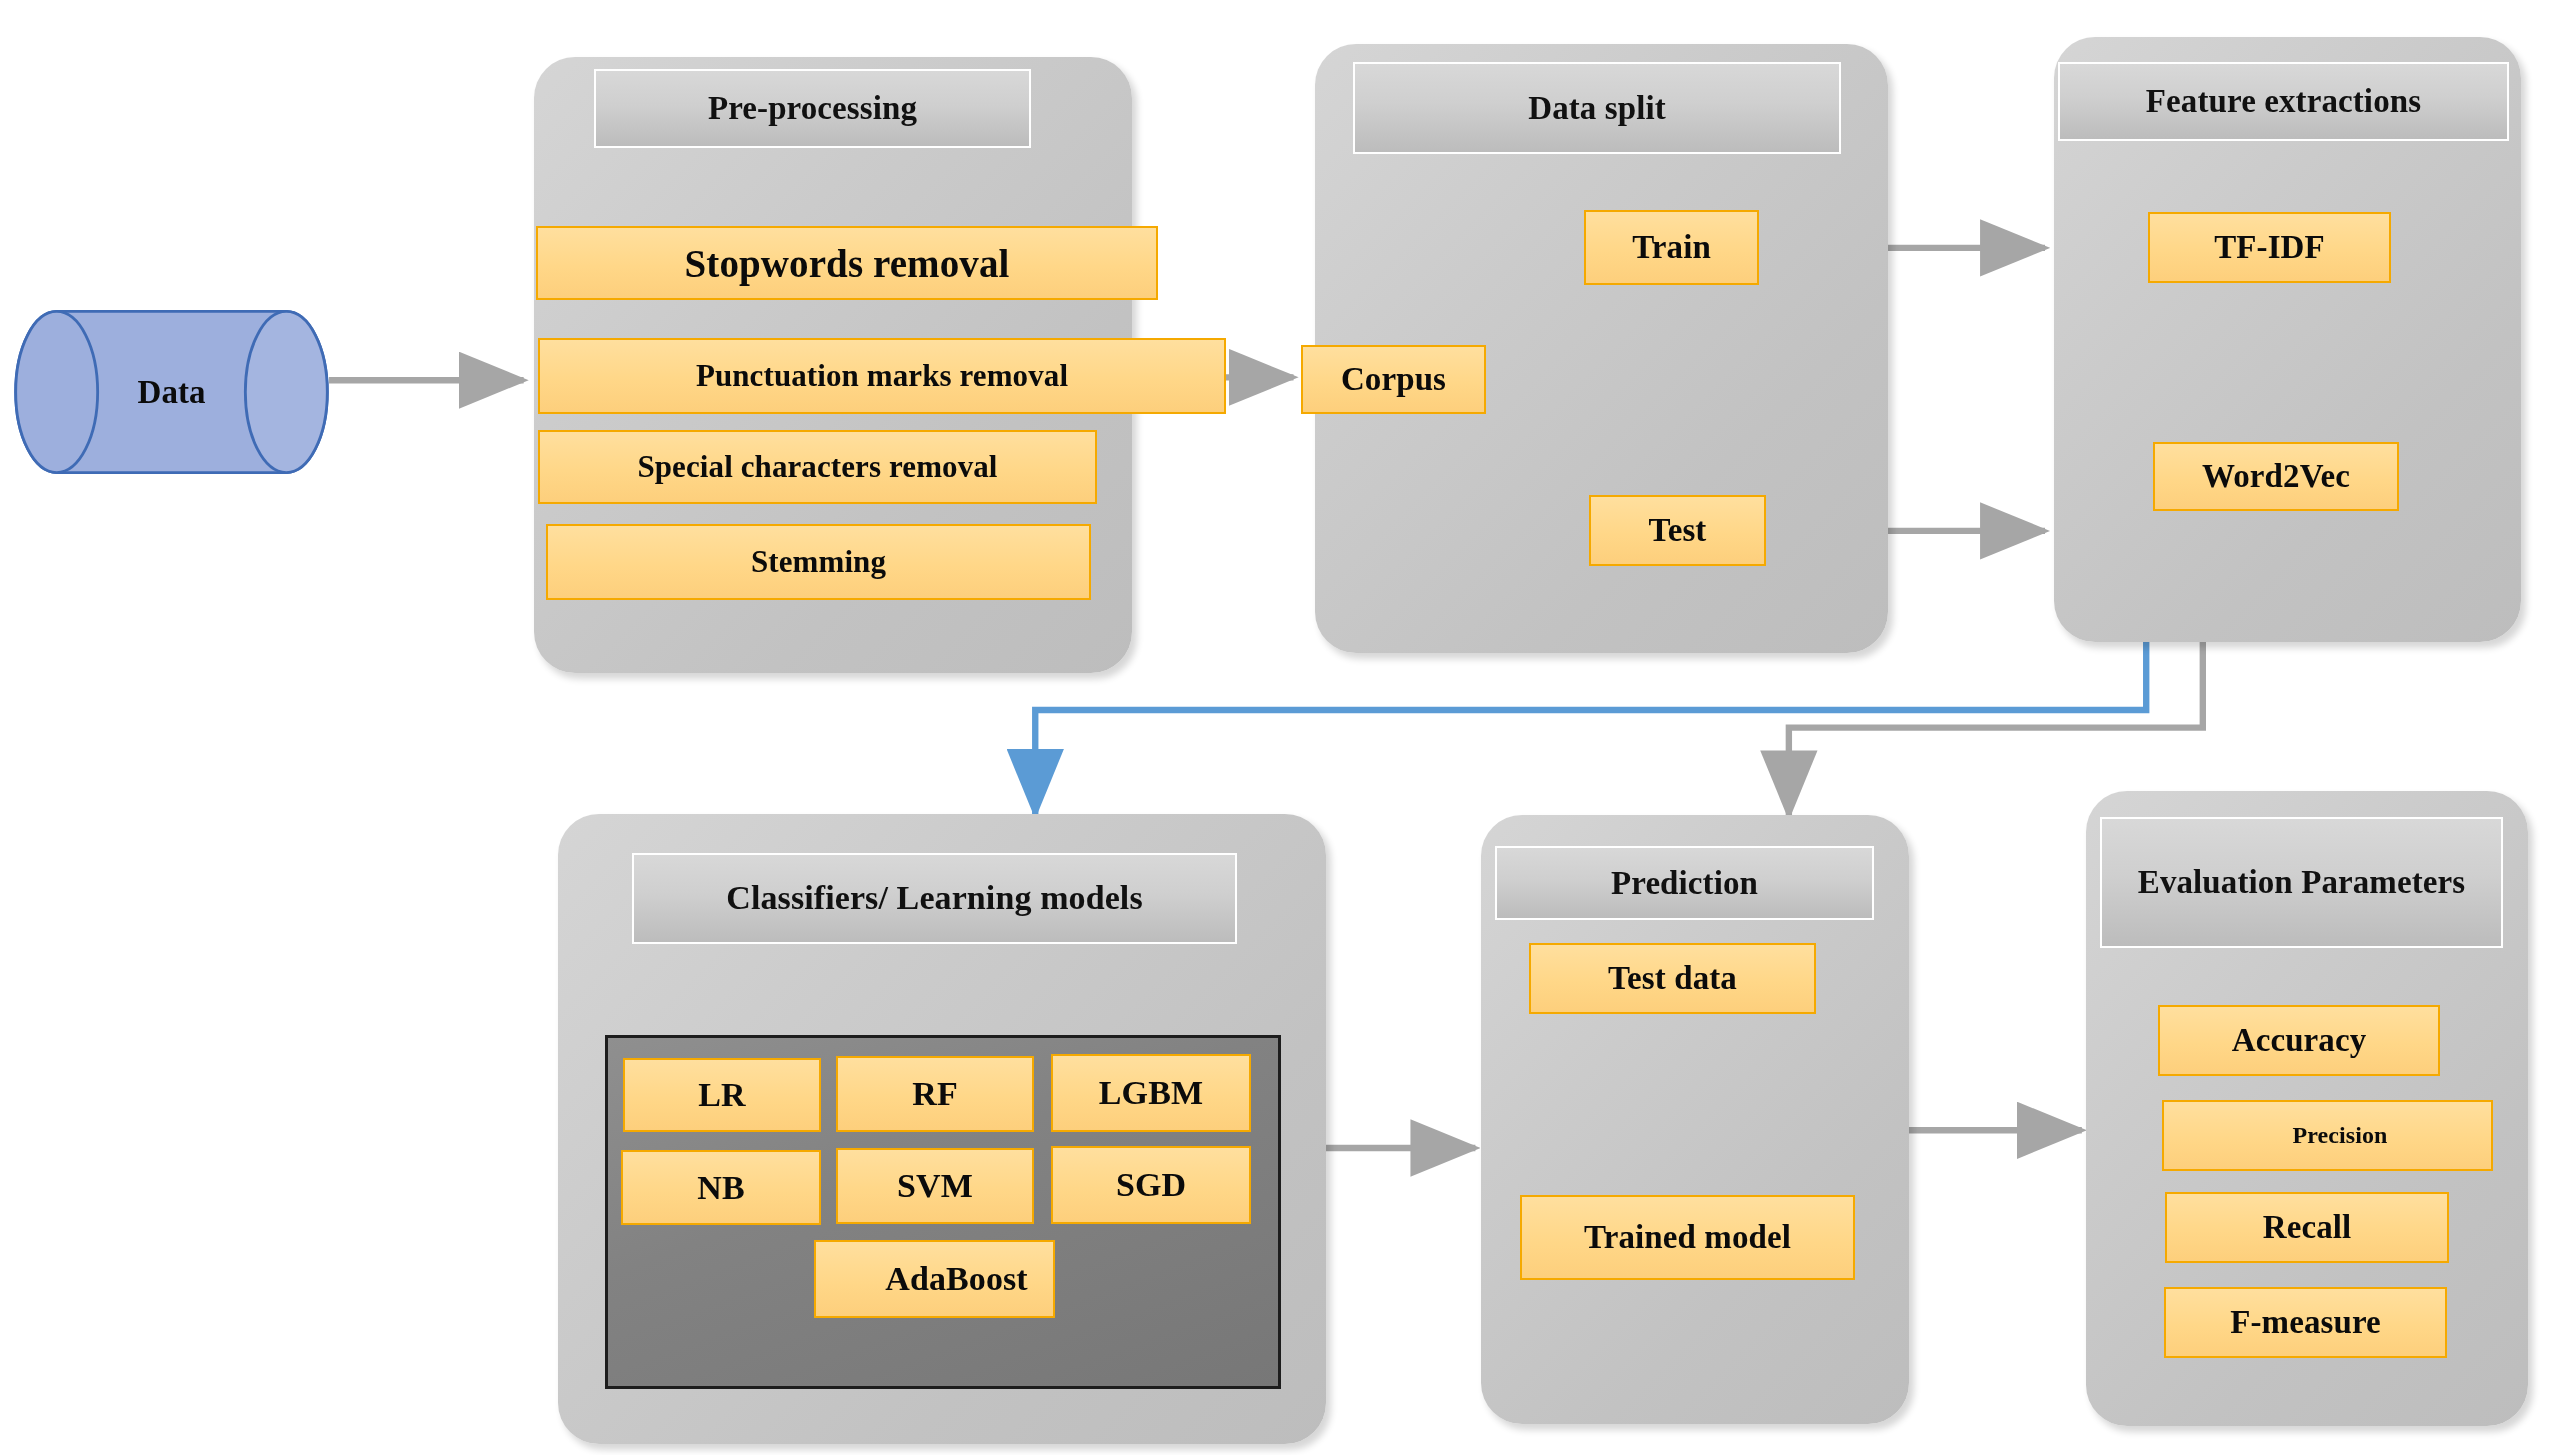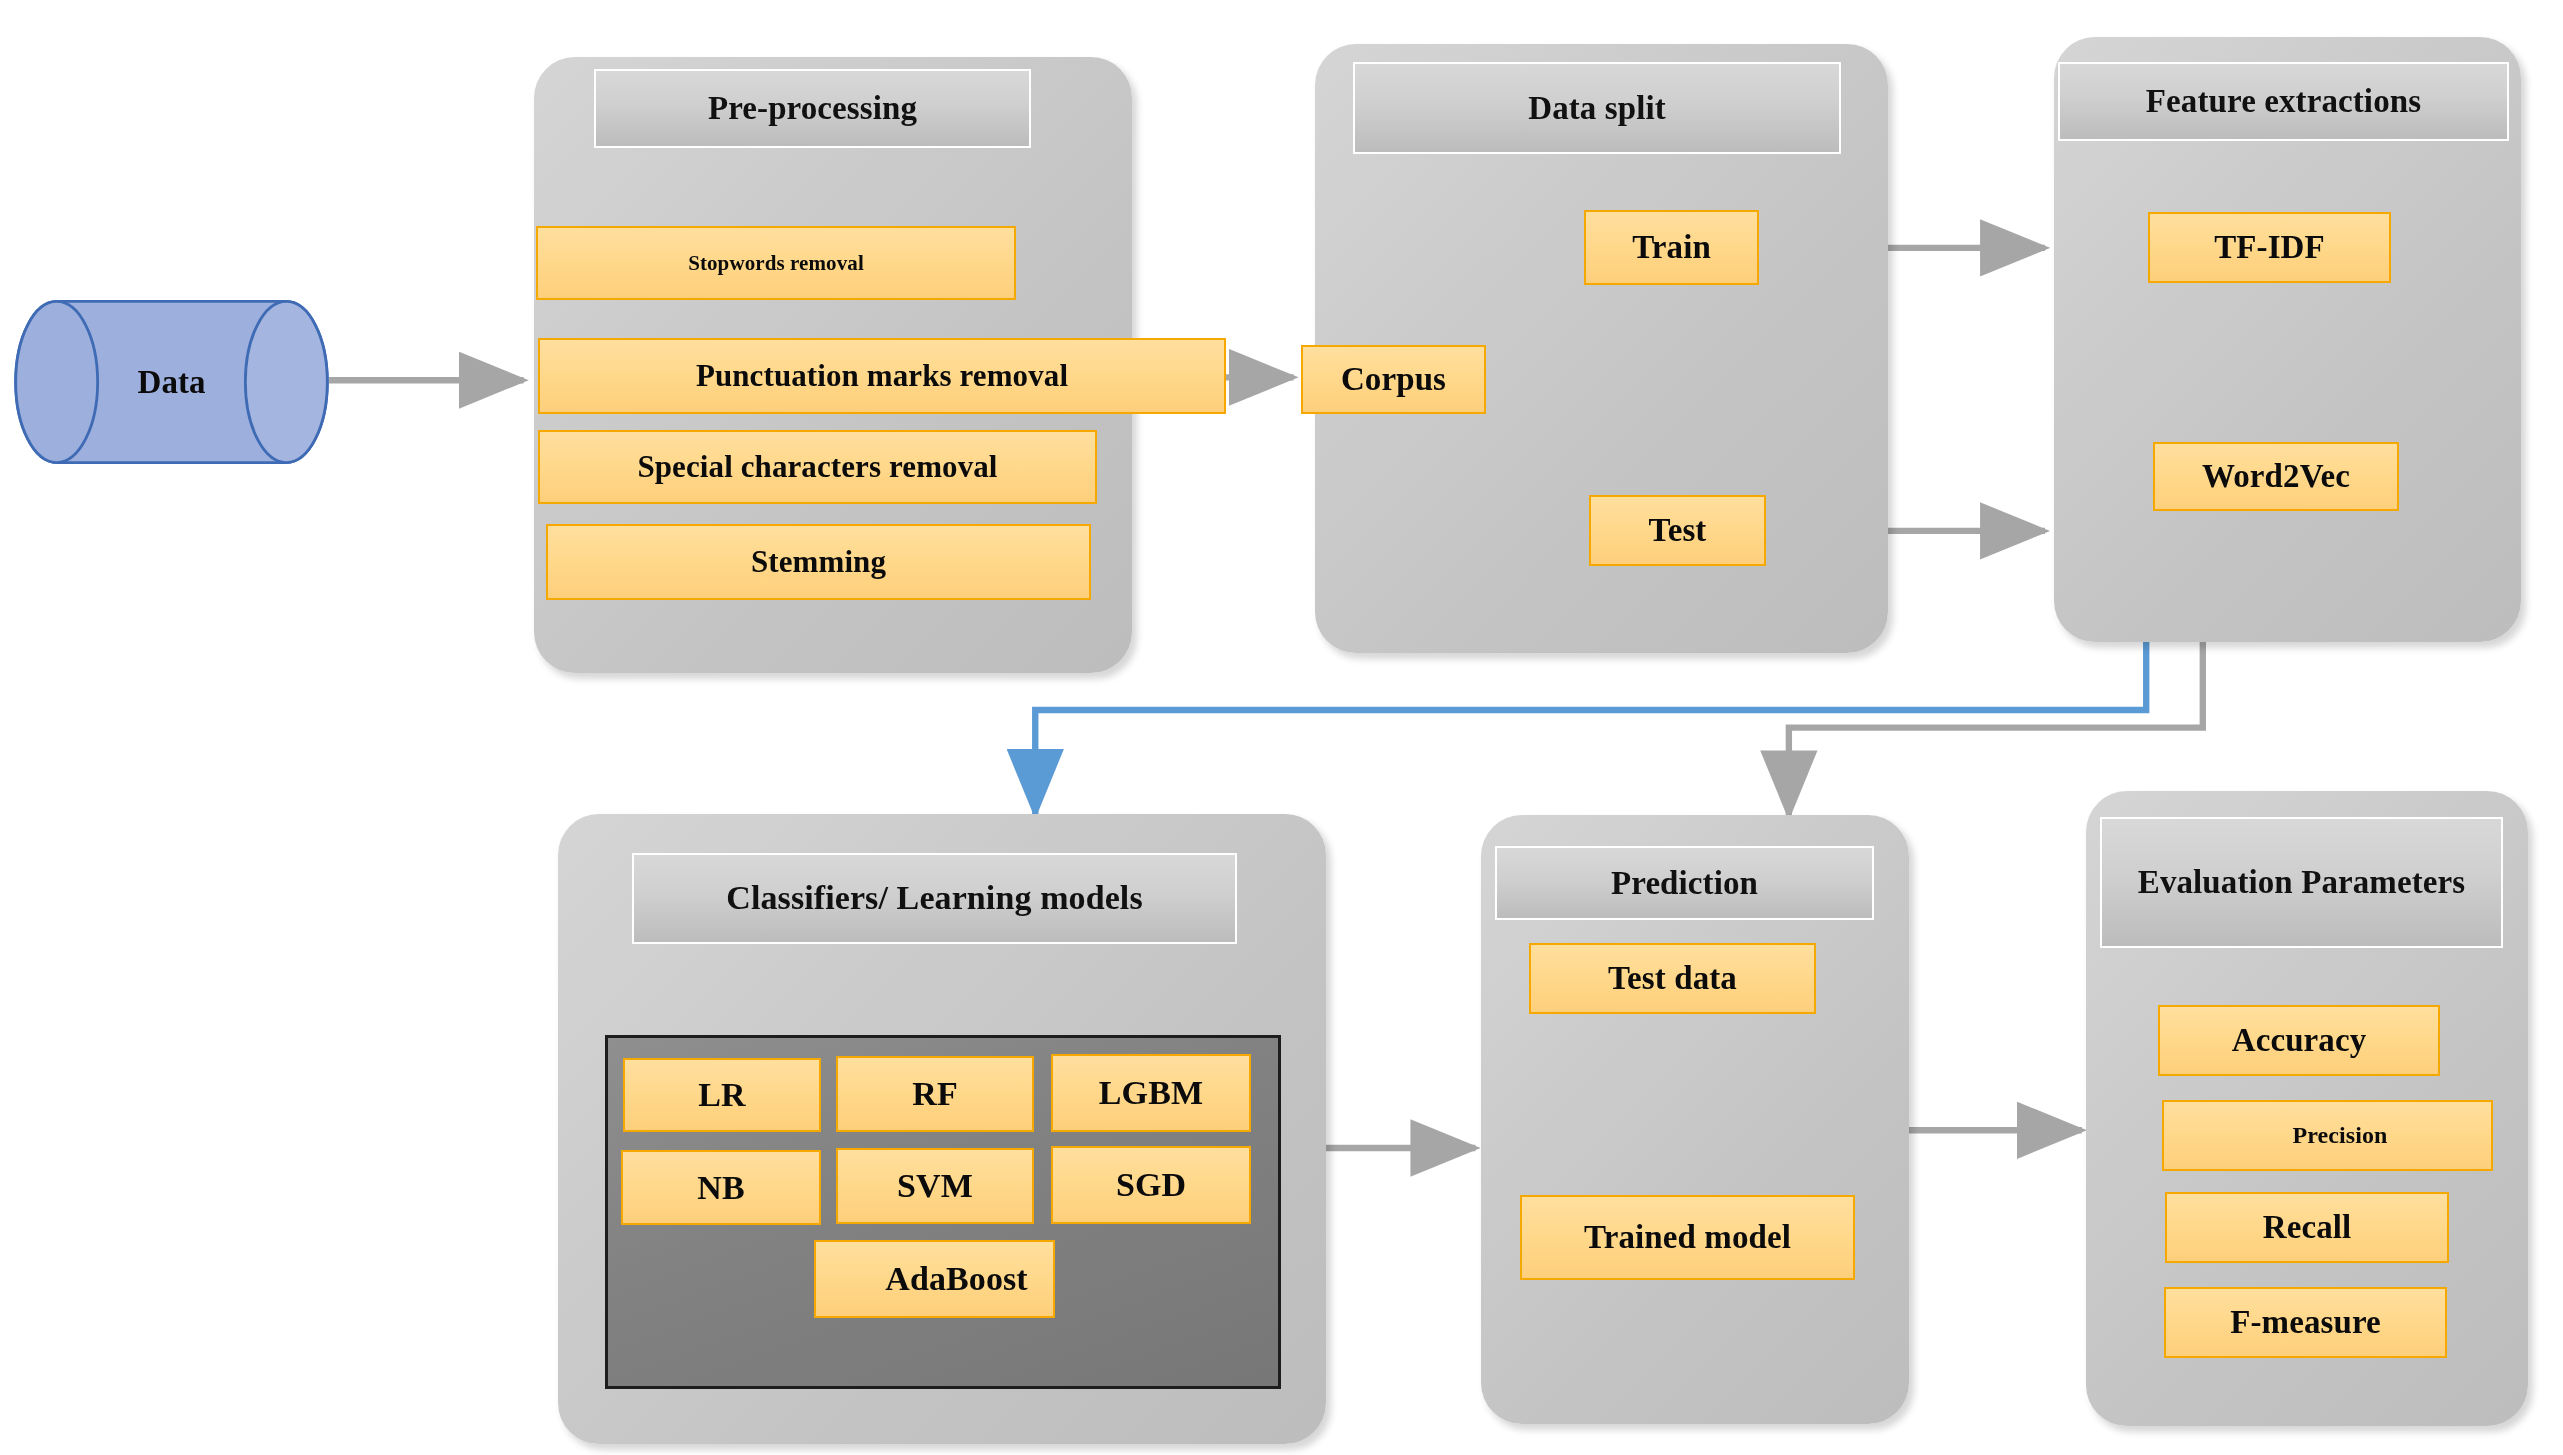--- a/index.html
+++ b/index.html
@@ -136,37 +136,37 @@
 
     <g>
       <path d="M 1872 1622 L 2085 1622" fill="none" stroke="#a6a6a6" stroke-width="9" marker-end="url(#ah-gray)"></path>
     </g>
 
     <g>
       <path d="M 2695 1597 L 2942 1597" fill="none" stroke="#a6a6a6" stroke-width="9" marker-end="url(#ah-gray)"></path>
     </g>
   </svg>
 
-  <div class="cylinder" style="left:14px; top:276px; width:315px; height:212px;">
+  <div class="cylinder" style="left:14px; top:286px; width:315px; height:212px;">
     <svg width="315" height="212" viewBox="0 0 445 300" xmlns="http://www.w3.org/2000/svg">
       <path d="M 60 36 L 385 36 A 58 114 0 0 1 385 264 L 60 264 A 58 114 0 0 1 60 36 Z" fill="#9dafdd" stroke="#3f6bb5" stroke-width="4"></path>
       <ellipse cx="385" cy="150" rx="58" ry="114" fill="#a4b5e0" stroke="#3f6bb5" stroke-width="4"></ellipse>
       <ellipse cx="60" cy="150" rx="58" ry="114" fill="#9dafdd" stroke="#3f6bb5" stroke-width="4"></ellipse>
     </svg>
     <div class="cyl-label" style="font-size:33px;">
       <span>Data</span>
     </div>
   </div>
 
   <div class="panel" style="left:534px; top:57px; width:598px; height:616px;">
   </div>
   <div class="plaque" style="left:594px; top:69px; width:437px; height:79px; font-size:33px;">
     <span>Pre-processing</span>
   </div>
-  <div class="chip" style="left:536px; top:226px; width:480px; height:74px; font-size:21px;">
+  <div class="chip" style="left:536px; top:226px; width:622px; height:74px; font-size:39px;">
     <span>Stopwords removal</span>
   </div>
   <div class="chip" style="left:538px; top:338px; width:688px; height:76px; font-size:31px;">
     <span>Punctuation marks removal</span>
   </div>
   <div class="chip" style="left:538px; top:430px; width:559px; height:74px; font-size:31px;">
     <span>Special characters removal</span>
   </div>
   <div class="chip" style="left:546px; top:524px; width:545px; height:76px; font-size:31px;">
     <span>Stemming</span>

